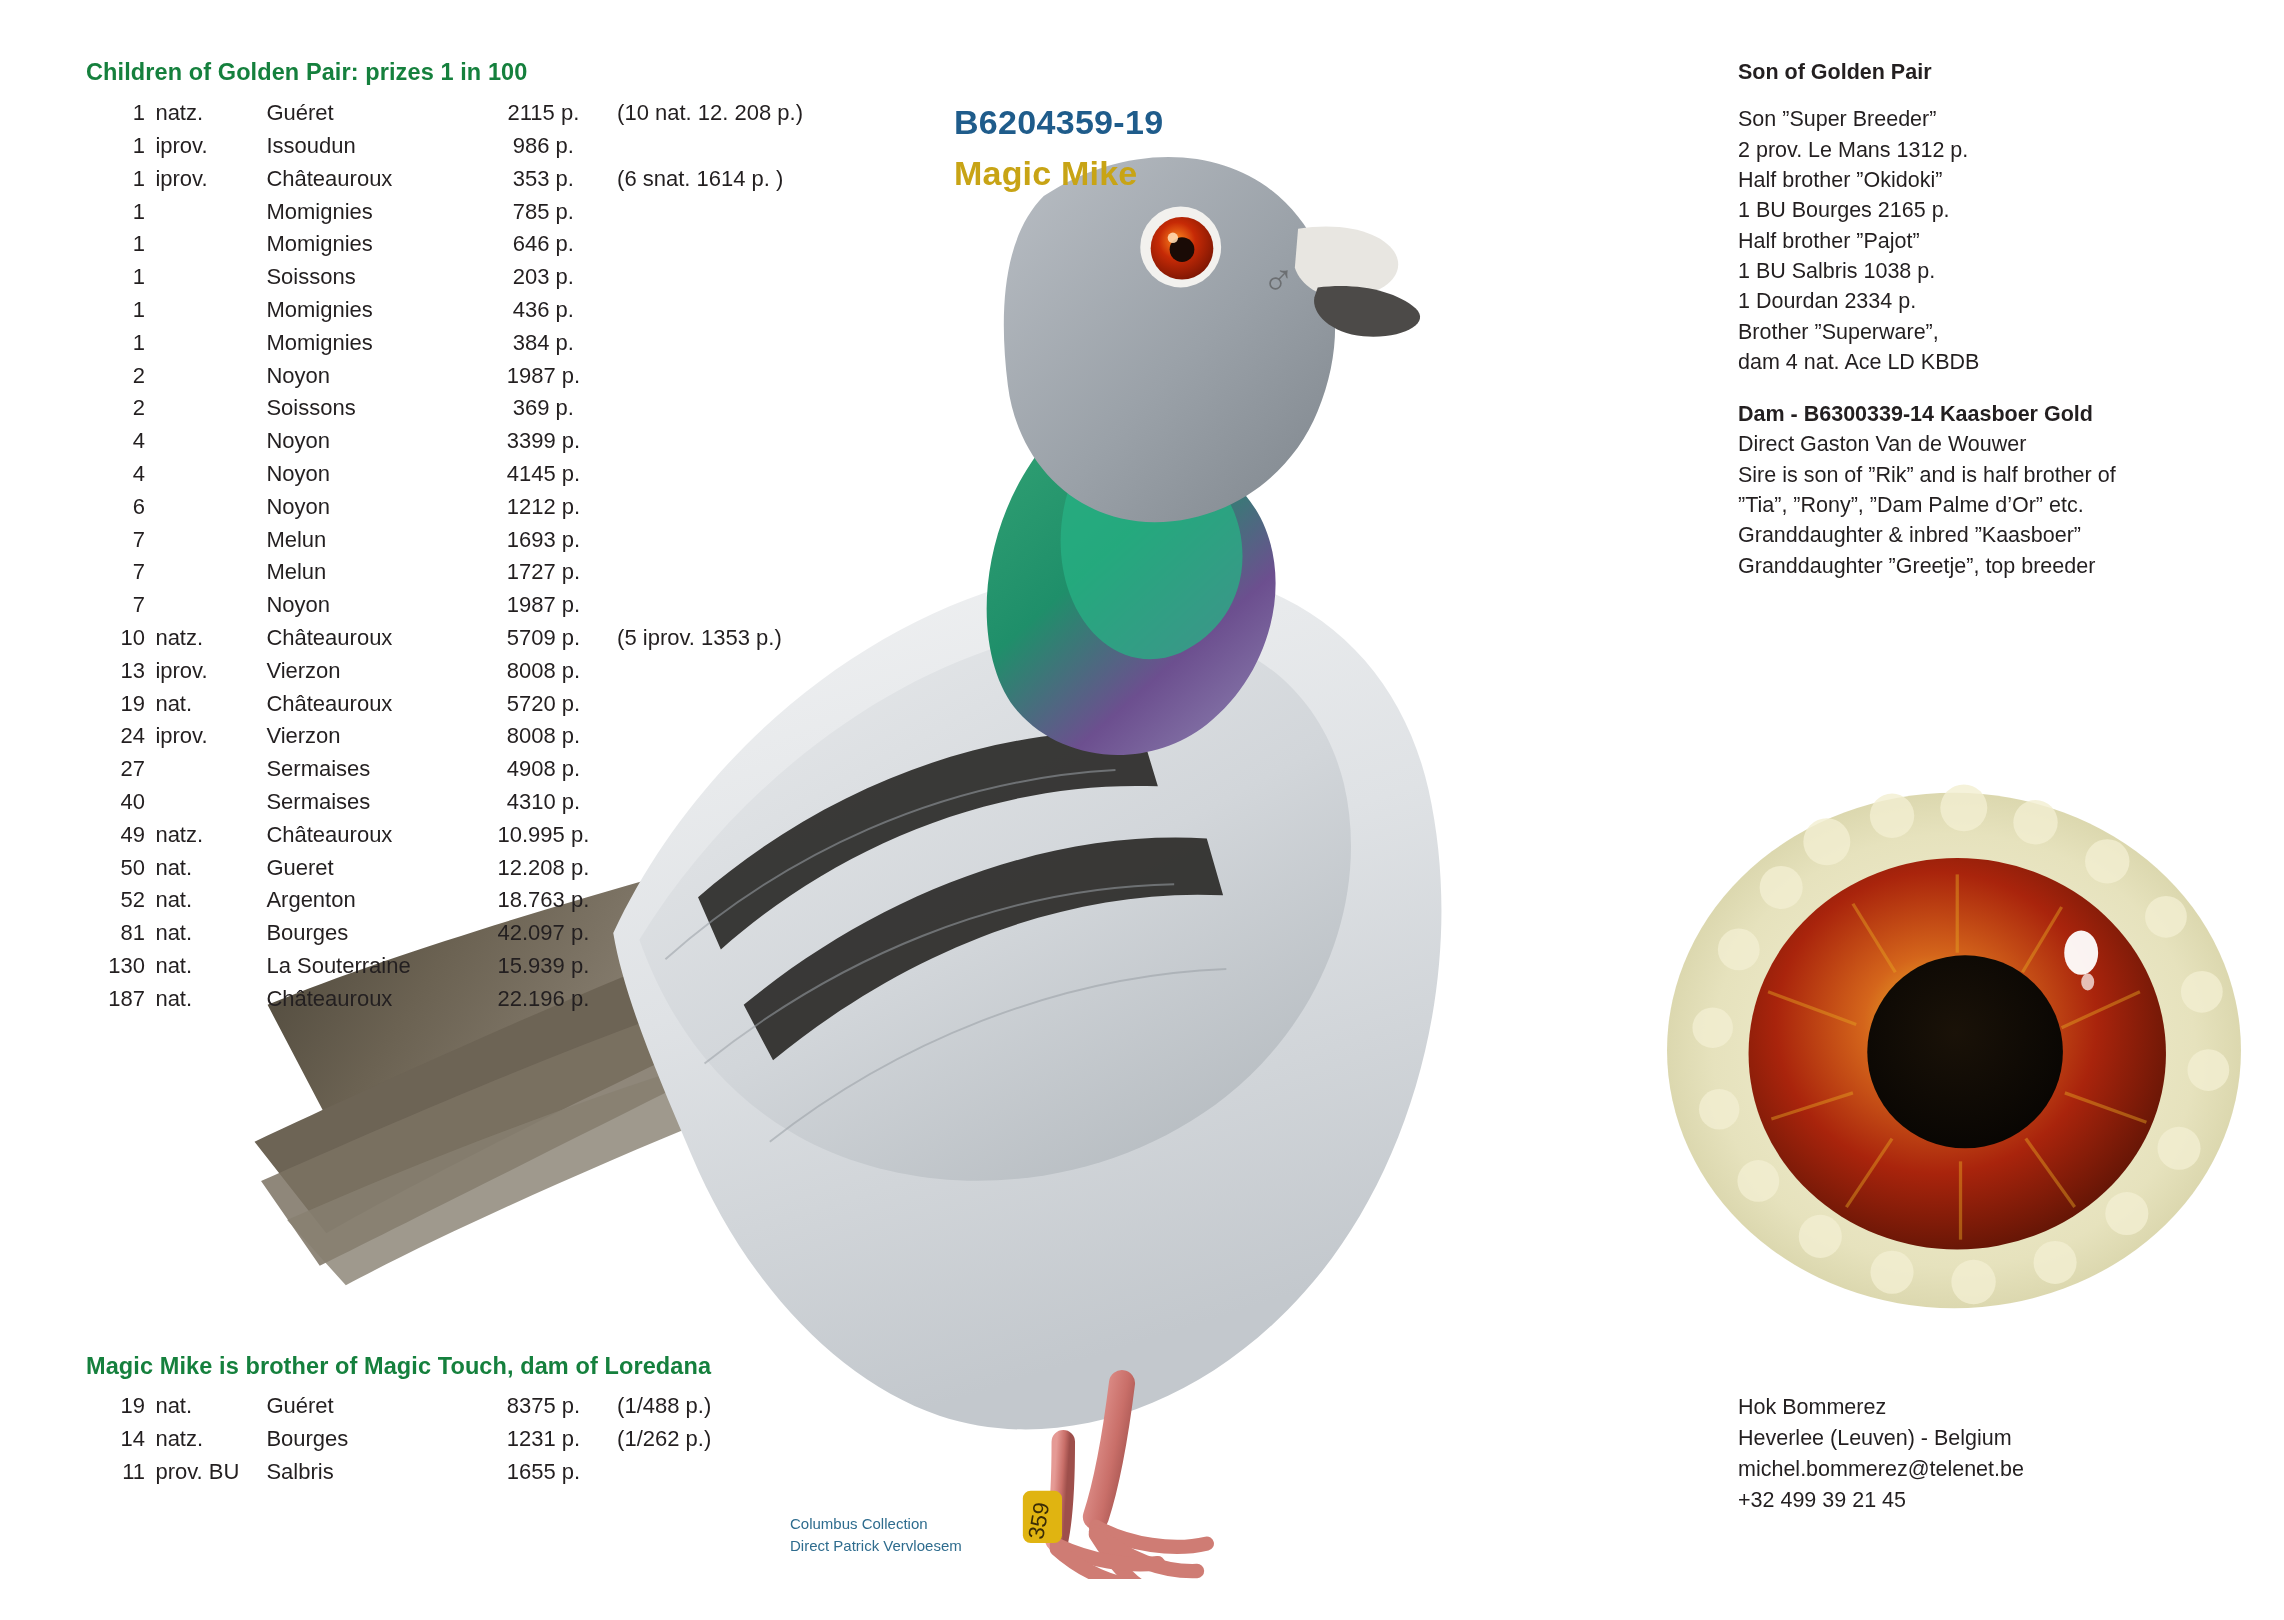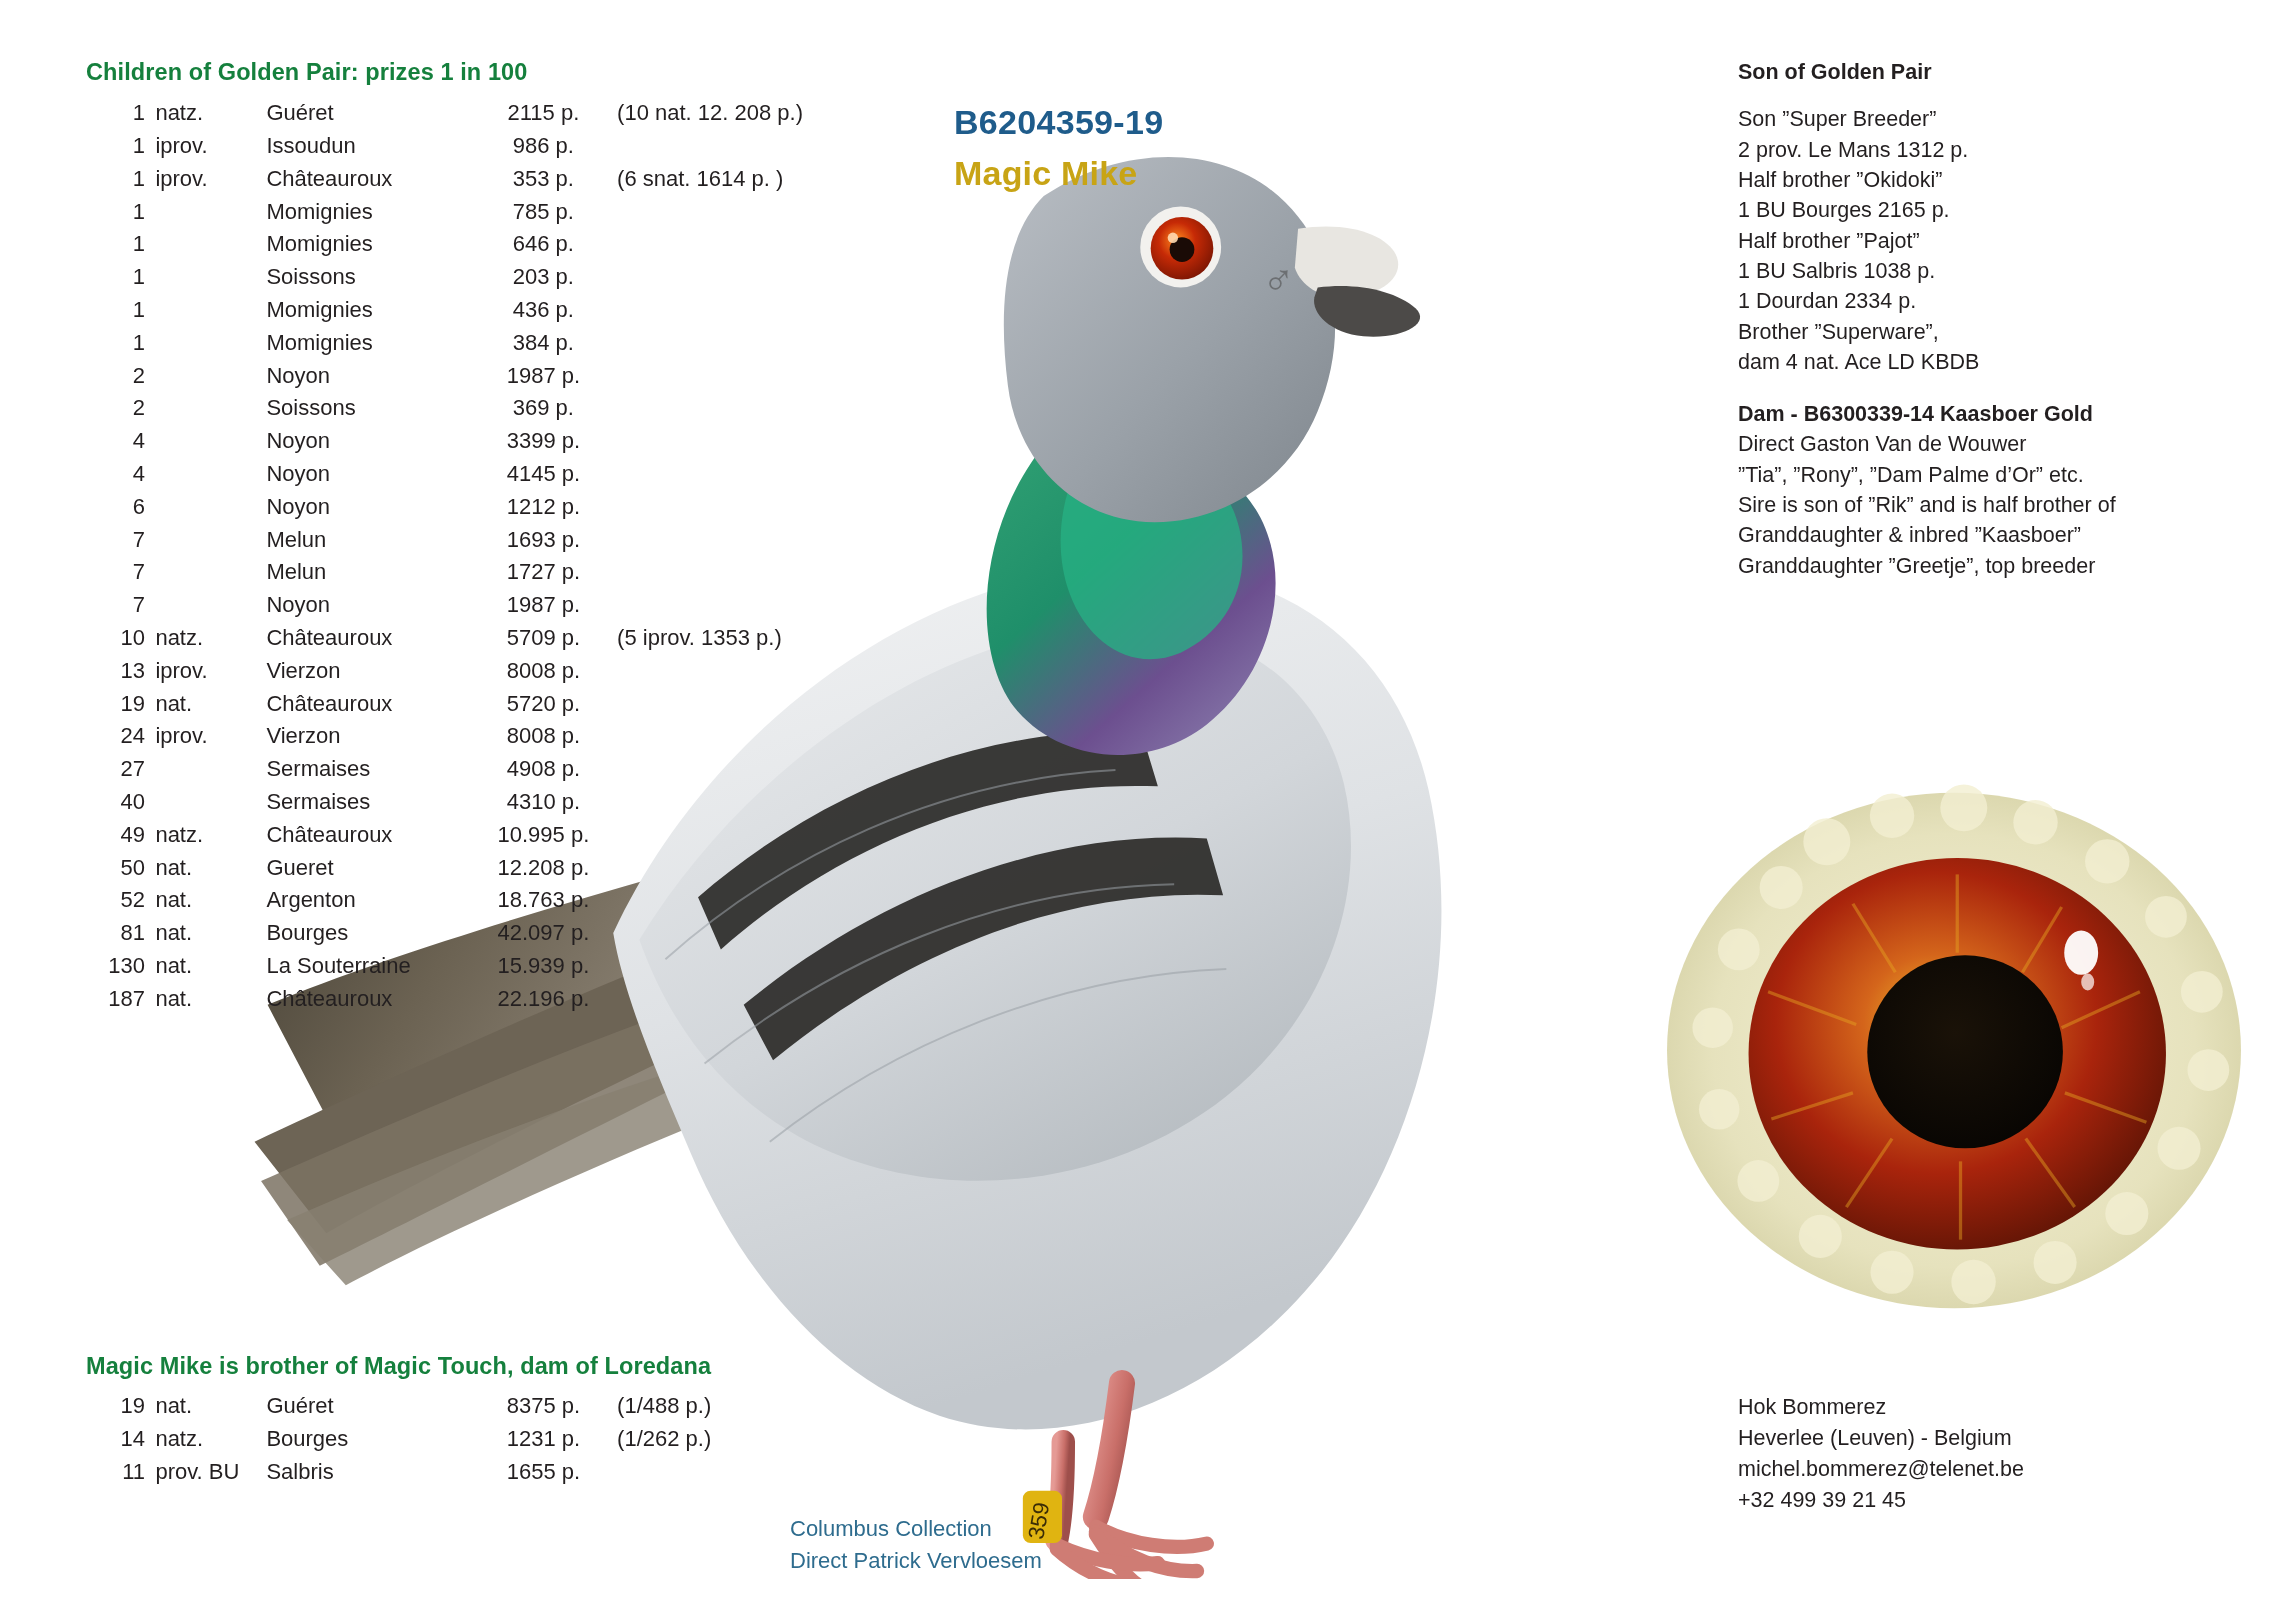--- a/index.html
+++ b/index.html
@@ -138,21 +138,21 @@
     line-height: 1.44;
     color: #231f20;
   }
   .contact p { margin: 0; }
 
   
   .credit {
     position: absolute;
     left: 790px;
     top: 1513px;
-    font-size: 22px;
+    font-size: 15px;
     color: #2e6c8e;
     line-height: 1.45;
   }
   .credit p { margin: 0; }
 
   
   .pigeon {
     position: absolute;
     left: 248px;
     top: 72px;
@@ -584,22 +584,22 @@
       <p>1 Dourdan 2334 p.</p>
       <p>Brother ”Superware”,</p>
       <p>dam 4 nat. Ace LD KBDB</p>
     </div>
 
     <div class="gap"></div>
 
     <div class="blk">
       <p class="sub-hdr">Dam - B6300339-14 Kaasboer Gold</p>
       <p>Direct Gaston Van de Wouwer</p>
+      <p>Sire is son of ”Rik” and  is half brother of</p>
       <p>”Tia”, ”Rony”, ”Dam Palme d’Or” etc.</p>
-      <p>Sire is son of ”Rik” and  is half brother of</p>
       <p>Granddaughter &amp; inbred ”Kaasboer”</p>
       <p>Granddaughter ”Greetje”, top breeder</p>
     </div>
   </div>
 
   <div class="contact">
     <p>Hok Bommerez</p>
     <p>Heverlee (Leuven) - Belgium</p>
     <p>michel.bommerez@telenet.be</p>
     <p>+32 499 39 21 45</p>

